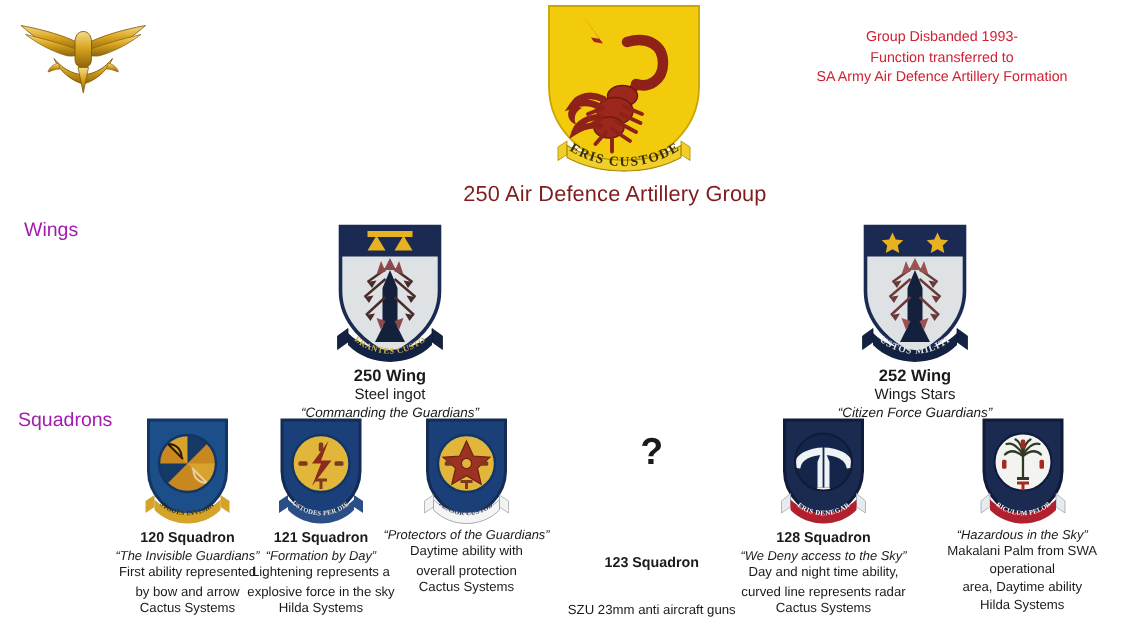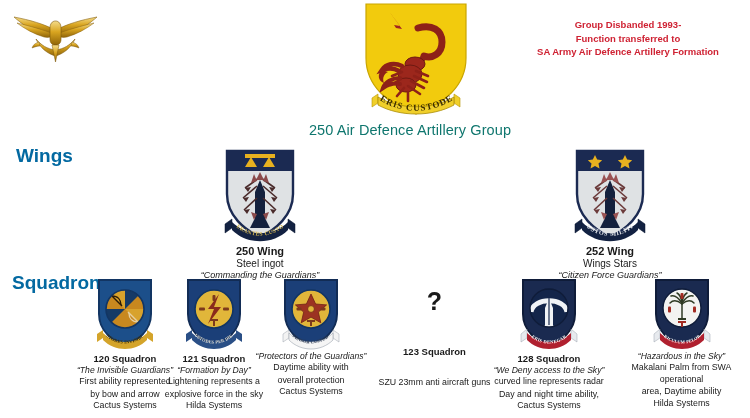--- a/index.html
+++ b/index.html
@@ -14,39 +14,39 @@
   .abs{position:absolute;}
 
   
   #saaf-eagle{left:8px;top:12px;width:95px;height:55px;}
 
   
   #disbanded-note{
     left:508px;top:18px;width:240px;
     text-align:center;
     color:#cf2233;
-    font-weight:bold;
+    font-weight:normal;
     font-size:9.5px;
     line-height:13.5px;
   }
 
   
   #group-crest{left:358px;top:2px;width:116px;height:118px;}
 
   #group-title{
     left:250px;top:122px;width:320px;
     text-align:center;
     font-size:14.5px;
-    color:#0f766e;
+    color:#7f1d1d;
     letter-spacing:.1px;
   }
 
   
   .row-label{
-    font-size:19px;color:#0369a1;font-weight:bold;
+    font-size:13px;color:#a21caf;
   }
   #label-wings{left:16px;top:145px;}
   #label-squadrons{left:12px;top:272px;}
 
   
   .wing-block{width:150px;text-align:center;}
   #wing-250{left:185px;top:148px;}
   #wing-252{left:535px;top:148px;}
   .wing-badge{height:95px;display:flex;align-items:flex-end;justify-content:center;}
   .wing-name{font-size:11px;font-weight:bold;margin-top:2px;}
@@ -63,21 +63,21 @@
 
   #sq-120{left:66px;top:278px;}
   #sq-121{left:155px;top:278px;}
   #sq-122{left:252px;top:278px;}
   #sq-128{left:490px;top:278px;}
   #sq-129{left:613px;top:278px;width:137px;}
 
   
   #sq-123{left:372px;top:288px;width:125px;text-align:center;}
   #sq-123 .qmark{font-size:25px;font-weight:bold;color:#1a1a1a;line-height:26px;}
-  #sq-123 .sq-name{font-size:9.5px;font-weight:bold;margin-top:32px;}
+  #sq-123 .sq-name{font-size:9.5px;font-weight:bold;margin-top:56px;}
   #sq-123 .sq-sys{margin-top:20px;}
 
   svg{display:block;overflow:visible;}
   .scrolltext{font-family:"Liberation Serif", serif;font-weight:bold;}
 </style>
 </head>
 <body>
 
 <div class="abs" id="saaf-eagle">
   <svg viewBox="0 0 95 55" width="95" height="55">
@@ -410,22 +410,22 @@
       <path d="M59 56 L53 51 L53 60 L59 64 Z" fill="#e7eaee" stroke="#9aa3ad" stroke-width=".5"></path>
       <path d="M9 55 C21 67 41 67 53 55 L53 62 C41 74 21 74 9 62 Z" fill="#b0202f"></path>
       <path id="p128" d="M12 58 C22 68 40 68 50 58" fill="none"></path>
       <text class="scrolltext" font-size="4.6" fill="#ffffff" letter-spacing=".3">
         <textPath href="#p128" startOffset="50%" text-anchor="middle">AERIS DENEGARE</textPath>
       </text>
     </svg>
   </div>
   <div class="sq-name">128 Squadron</div>
   <div class="sq-motto">“We Deny access to the Sky”</div>
+  <div class="sq-desc">Day and night time ability,</div>
   <div class="sq-desc">curved line represents radar</div>
-  <div class="sq-desc">Day and night time ability,</div>
   <div class="sq-sys">Cactus Systems</div>
 </div>
 
 <div class="abs sq-block" id="sq-129">
   <div class="sq-badge">
     <svg viewBox="0 0 62 72" width="62" height="72">
       <path d="M5 2 L57 2 L57 36 C57 53 43 63 31 68 C19 63 5 53 5 36 Z" fill="#1a2a50" stroke="#0f1c39" stroke-width="2"></path>
       <circle cx="31" cy="30" r="19" fill="#f3f3f1" stroke="#0f1c39" stroke-width="1.4"></circle>
 
       <g stroke="#2f3a24" stroke-width="1.5" fill="none" stroke-linecap="round">

